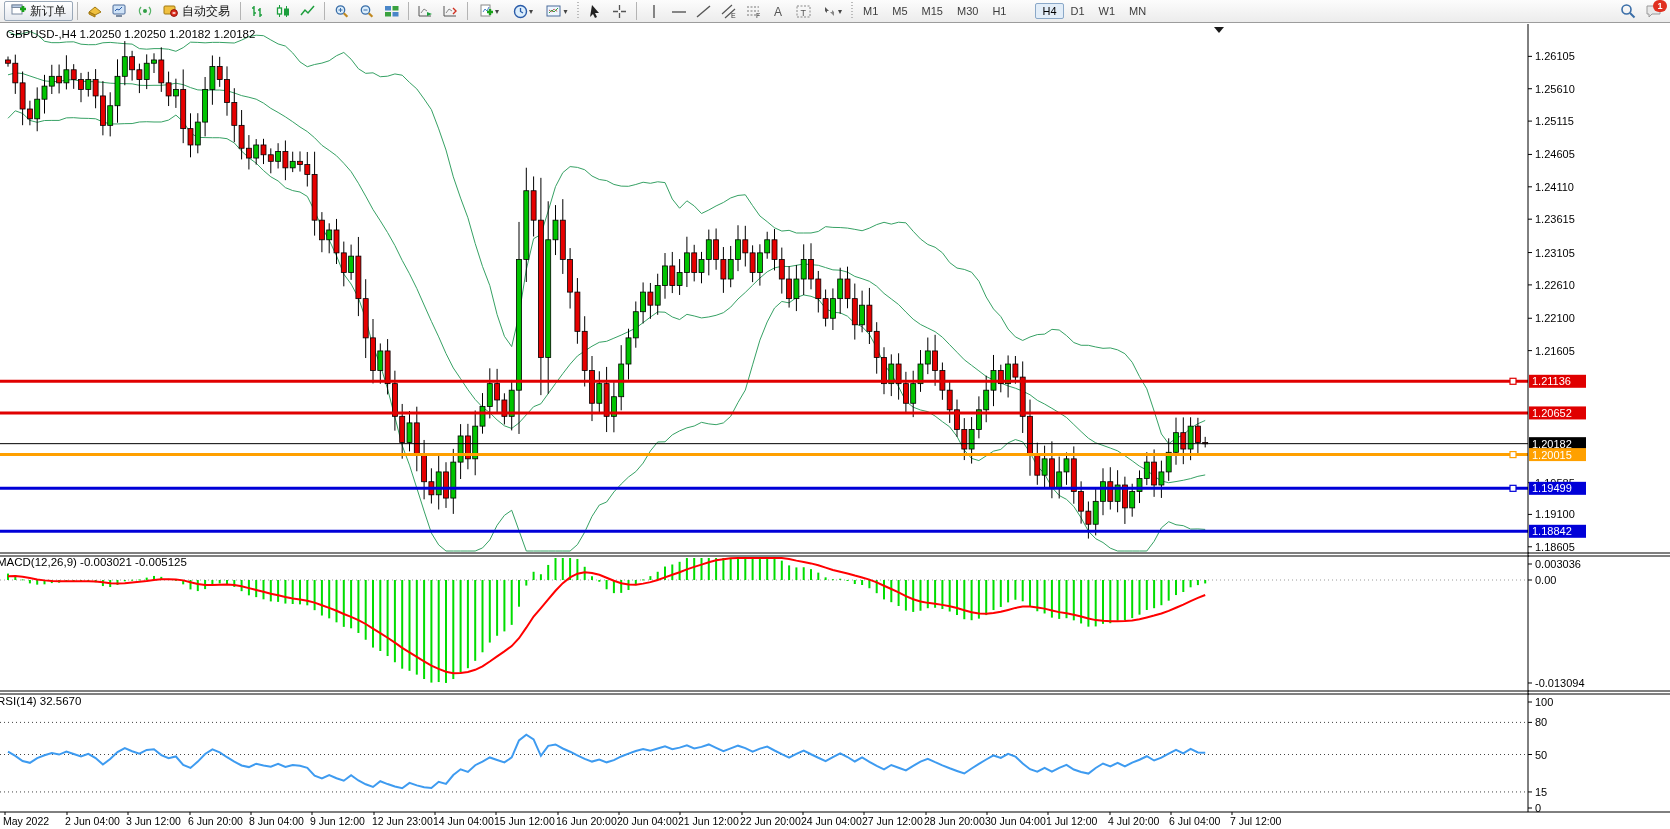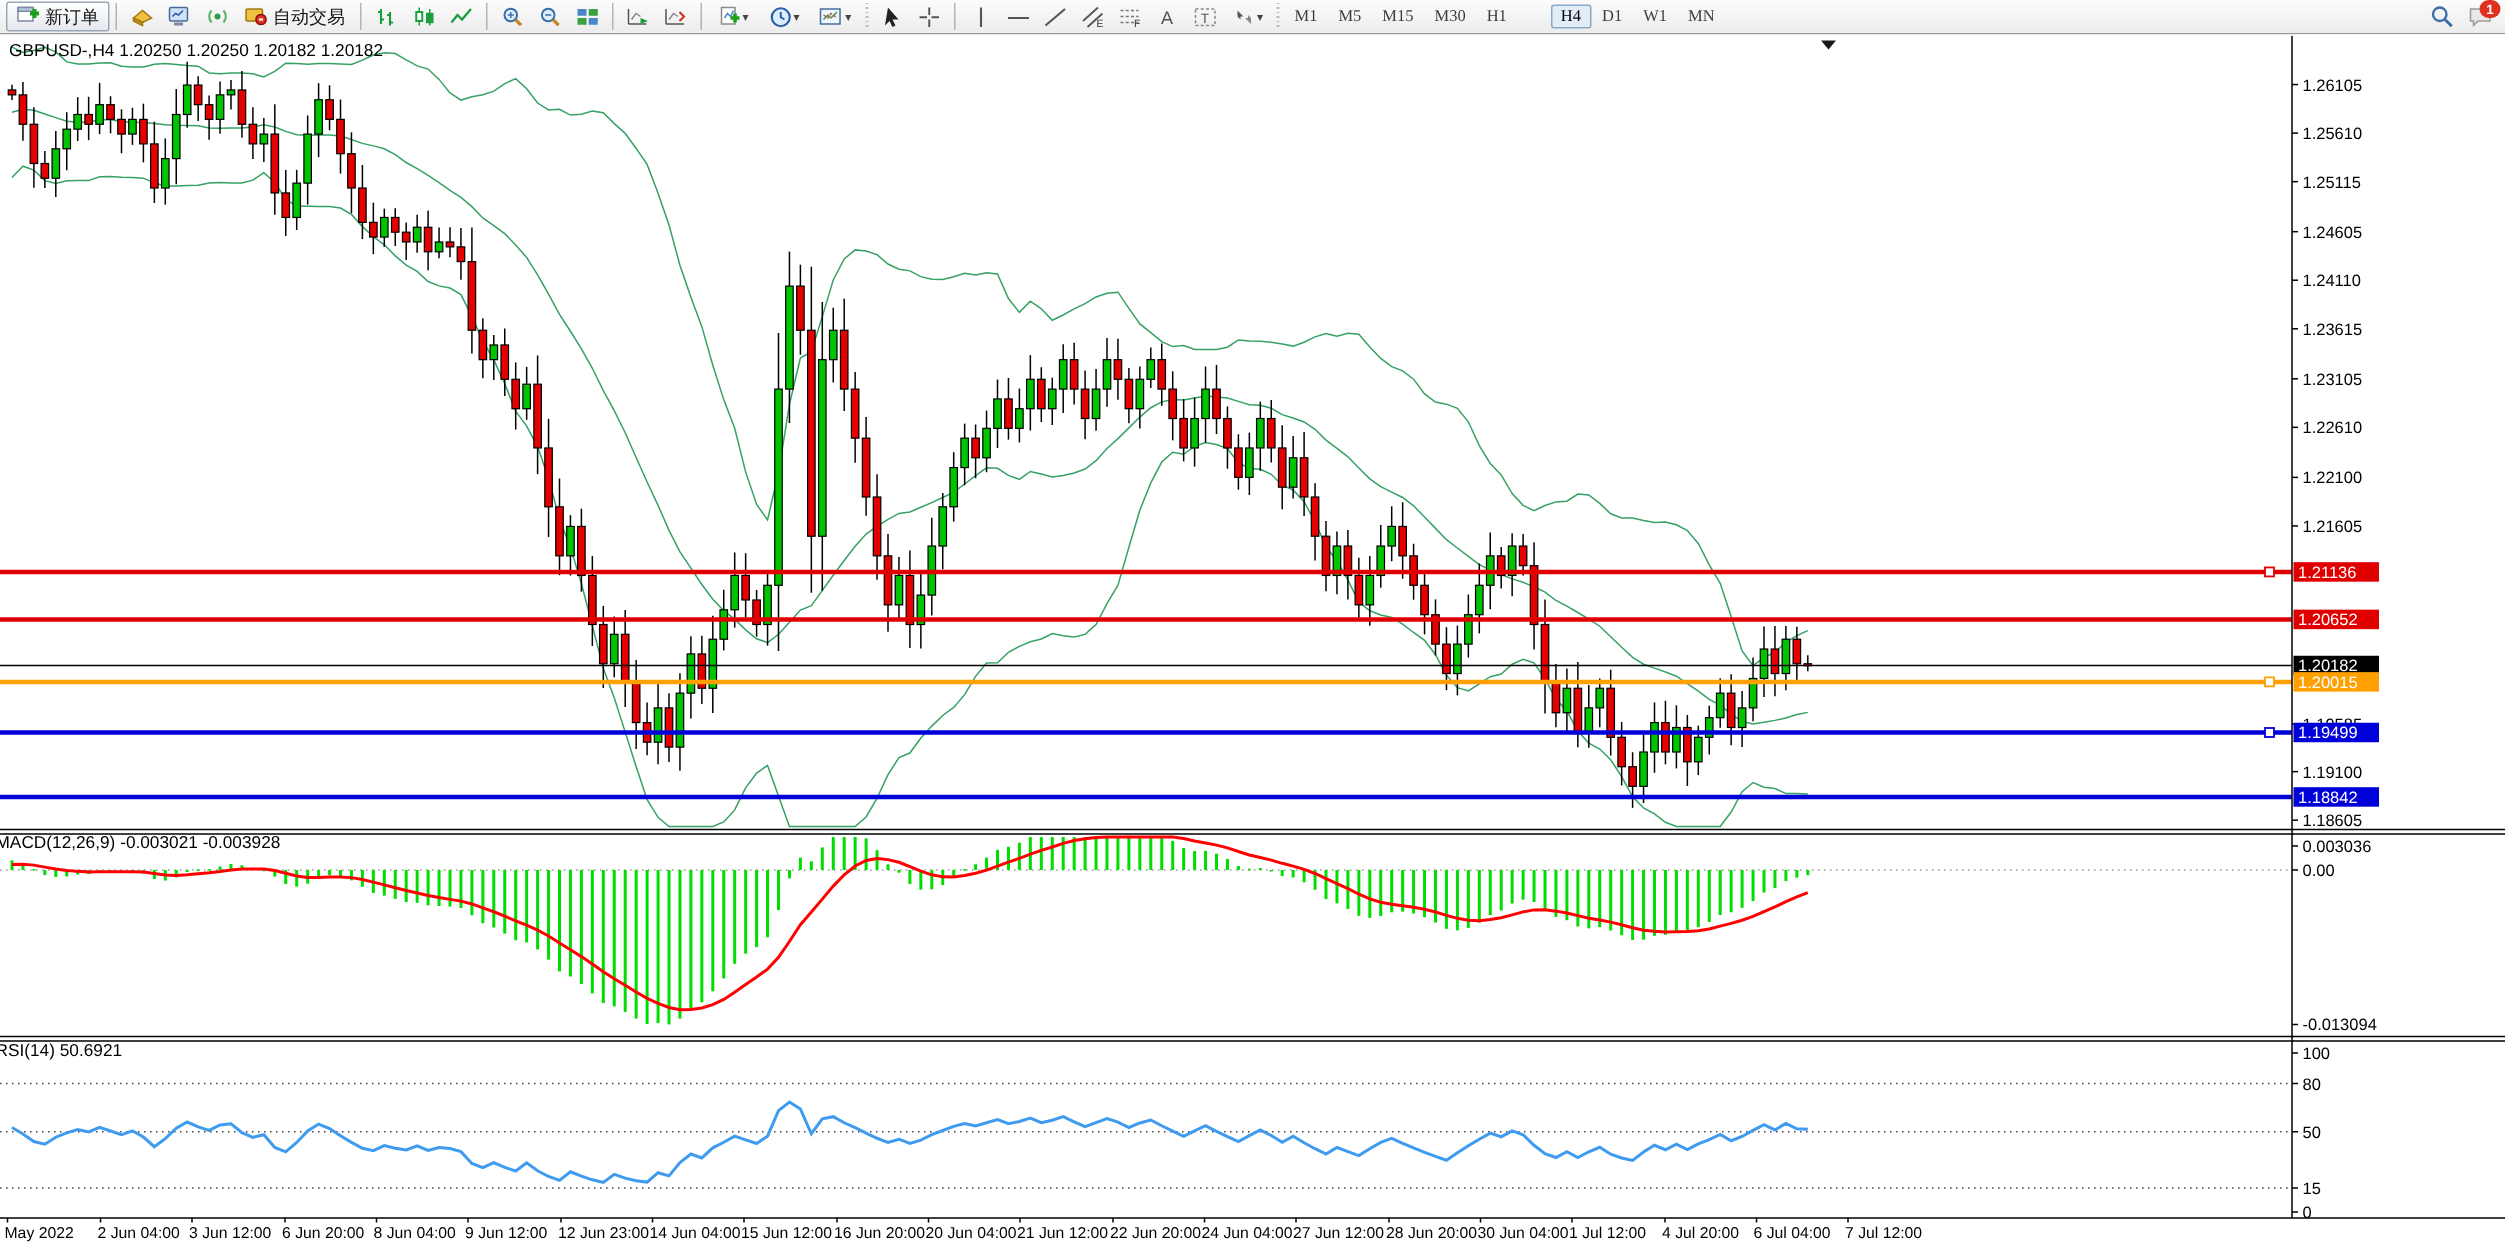--- a/index.html
+++ b/index.html
@@ -205,21 +205,21 @@
         </svg>
     </div>
     <div class="tb" style="width:32px">
       <svg width="15" height="15">
           <path d="M3 3l4 4-2 0 0 2-2-2 0 2z" fill="#555"></path>
           <path d="M12 12l-4-4 2 0 0-2 2 2 0-2z" fill="#888"></path>
         </svg>
       <span class="dd">▾</span>
     </div>
     <div class="grip"></div>
-    <div id="timeframes" style="display:flex;font-family:Liberation Serif, serif;">
+    <div id="timeframes" style="display:flex;">
         <div class="tf">M1</div>
         <div class="tf">M5</div>
         <div class="tf">M15</div>
         <div class="tf">M30</div>
         <div class="tf">H1</div>
         <div class="tf active">H4</div>
         <div class="tf">D1</div>
         <div class="tf">W1</div>
         <div class="tf">MN</div>
       </div>
@@ -860,19 +860,19 @@
       <text x="1108" y="825" font-size="10.5" fill="#000" font-family="Liberation Sans, sans-serif">4 Jul 20:00</text>
       <line x1="1171" y1="812" x2="1171" y2="815" stroke="#000"></line>
       <text x="1169" y="825" font-size="10.5" fill="#000" font-family="Liberation Sans, sans-serif">6 Jul 04:00</text>
       <line x1="1232" y1="812" x2="1232" y2="815" stroke="#000"></line>
       <text x="1230" y="825" font-size="10.5" fill="#000" font-family="Liberation Sans, sans-serif">7 Jul 12:00</text>
     </svg>
 
   <div class="pane-label" id="symbol-line">GBPUSD-,H4  1.20250 1.20250 1.20182 1.20182</div>
   <div class="pane-label" id="macd-line-label">
     <span>MACD(12,26,9)</span>
-    <span>-0.003021 -0.003928</span>
+    <span>-0.003021 -0.005125</span>
   </div>
   <div class="pane-label" id="rsi-line-label">
     <span>RSI(14)</span>
-    <span>50.6921</span>
+    <span>32.5670</span>
   </div>
 </div>
 
 </body></html>

